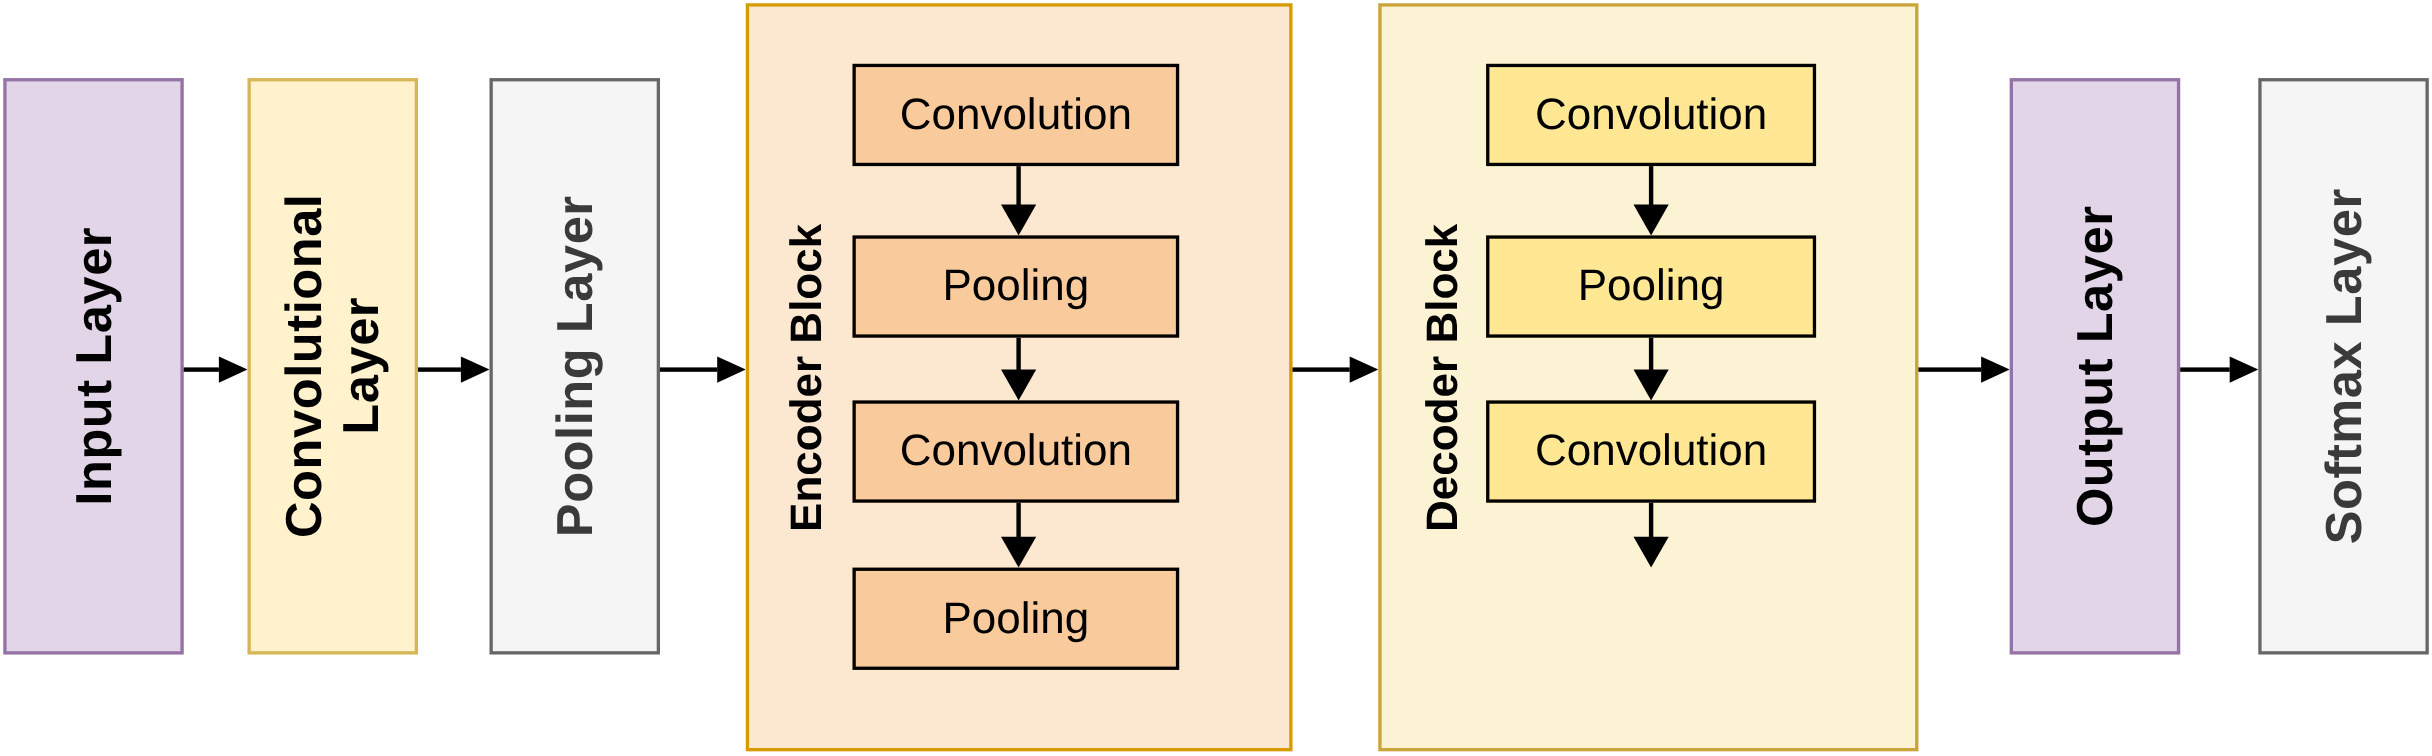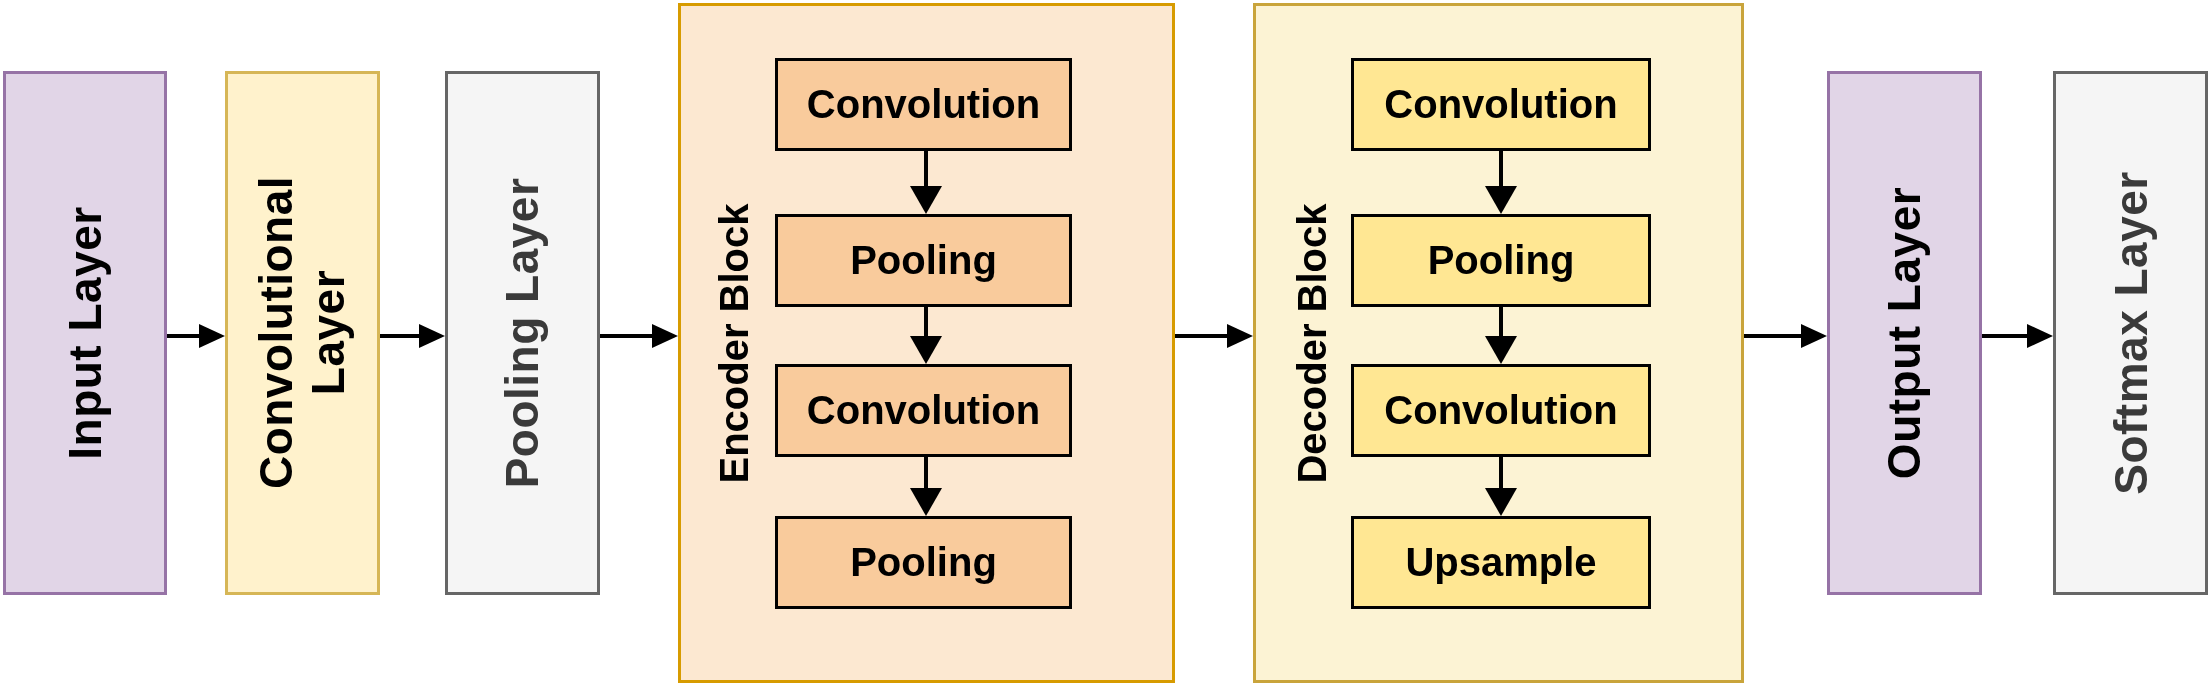--- a/index.html
+++ b/index.html
@@ -50,21 +50,21 @@
     justify-content: center;
   }
   .block-label {
     transform: rotate(-90deg);
     white-space: nowrap;
     font-weight: bold;
     font-size: 40px;
     color: #000000;
   }
   
-  .inner { height: 93px; font-weight: bold; font-size: 40px; color: #000000; }
+  .inner { height: 93px; font-weight: normal; font-size: 40px; color: #000000; }
   .inner-enc { background: #F9CB9C; border: 3px solid #000000; }
   .inner-dec { background: #FFE793; border: 3px solid #000000; }
   
   .harrow { position: absolute; height: 4px; background: #000000; }
   .harrow::after {
     content: "";
     position: absolute;
     right: -26px;
     top: -10px;
     width: 0; height: 0;
@@ -140,23 +140,20 @@
   </div>
   <div class="varrow" style="left:1499px; top:151px; height:36px;"></div>
   <div class="box inner inner-dec" style="left:1351px; top:214px; width:300px;">
     <span>Pooling</span>
   </div>
   <div class="varrow" style="left:1499px; top:307px; height:30px;"></div>
   <div class="box inner inner-dec" style="left:1351px; top:364px; width:300px;">
     <span>Convolution</span>
   </div>
   <div class="varrow" style="left:1499px; top:457px; height:32px;"></div>
-  <div class="box inner inner-dec" style="left:1351px; top:516px; width:300px;">
-    <span>Upsample</span>
-  </div>
 
   <div class="harrow" style="left:1744px; top:334px; width:57px;"></div>
 
   <div class="box layer purple" style="left:1827px; width:155px;">
     <span class="vlabel">Output Layer</span>
   </div>
 
   <div class="harrow" style="left:1982px; top:334px; width:45px;"></div>
 
   <div class="box layer grayb" style="left:2053px; width:155px;">

